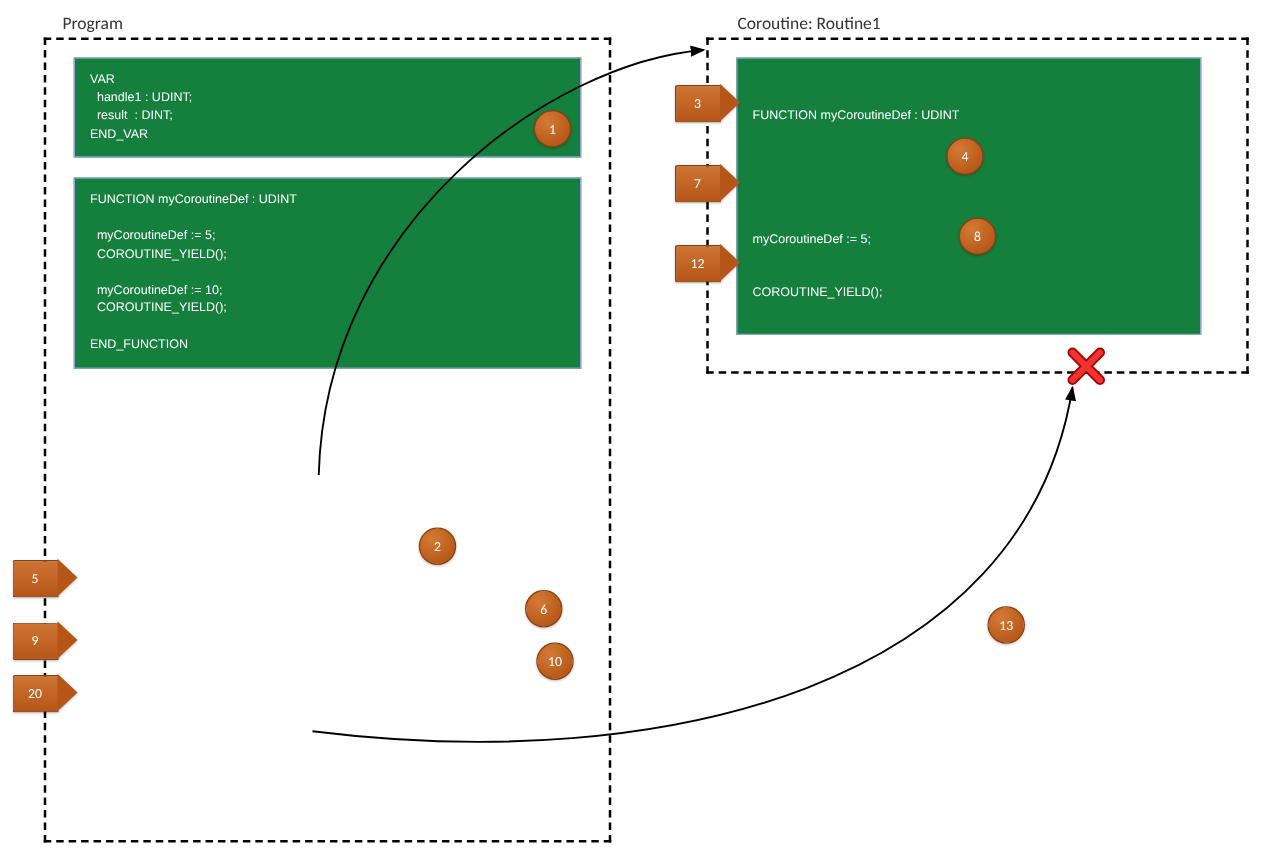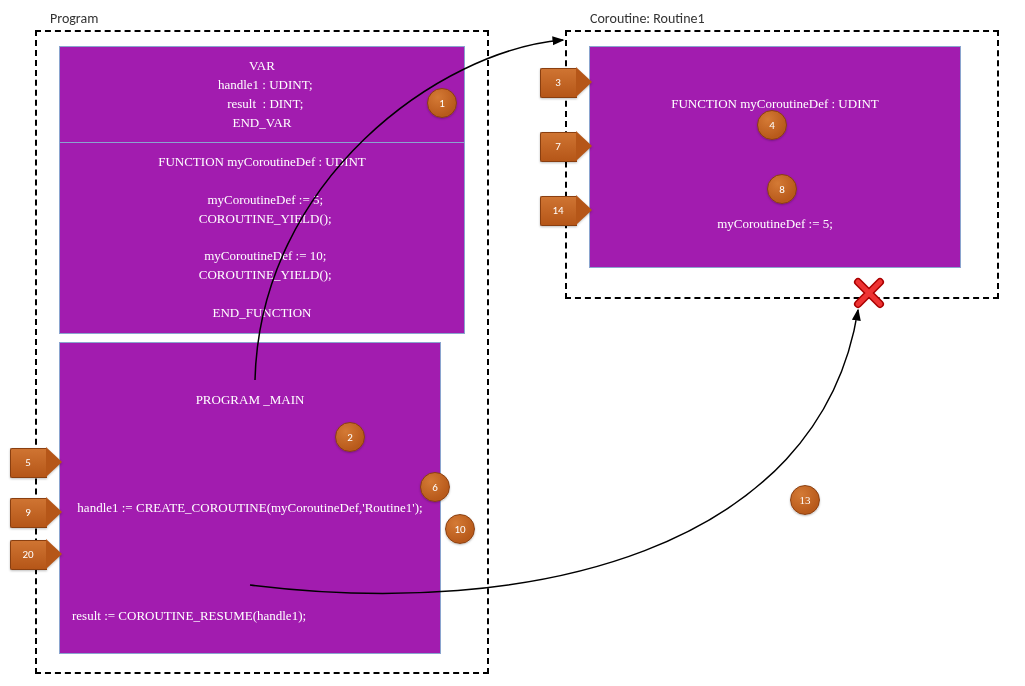--- a/index.html
+++ b/index.html
@@ -9,37 +9,36 @@
     font-size: 13px;
     color: #333;
     background: #fff;
     width: 1025px;
     position: relative;
   }
   .canvas {
     position: relative;
     width: 1005px;
     height: 666px;
-    text-align: center;
   }
   .dashbox {
     position: absolute;
     border: 2px dashed #000;
     background: #fff;
   }
   .box-title {
     position: absolute;
     font-size: 14px;
     color: #333;
   }
   .codebox {
-    background: #a21caf;
+    background: #15803d;
     color: #fff;
-    font-family: Liberation Serif, serif;
-    font-size: 13px;
+    font-family: Liberation Sans, sans-serif;
+    font-size: 10px;
     line-height: 1.45;
     padding: 10px 12px;
     position: absolute;
     white-space: pre;
     border: 1px solid #8aa4ce;
   }
   .step {
     position: absolute;
     width: 28px;
     height: 28px;
@@ -119,43 +118,24 @@
     <div class="codebox" style="left:22px; top:110px; width:380px;">FUNCTION myCoroutineDef : UDINT
 
   myCoroutineDef := 5;
   COROUTINE_YIELD();
 
   myCoroutineDef := 10;
   COROUTINE_YIELD();
 
 END_FUNCTION</div>
 
-    <div class="codebox" style="left:22px; top:310px; width:380px; height:310px; white-space:normal; padding:0;">
-      <div style="padding:10px 12px 0 12px; white-space:pre;">
-        <div>PROGRAM _MAIN</div>
-        <div style="height:14px;"></div>
-        <div>handle1 := CREATE_COROUTINE(myCoroutineDef,'Routine1');</div>
-        <div style="height:14px;"></div>
-        <div style="display:flex; align-items:center; gap:10px;">
-          <span>result := COROUTINE_RESUME(handle1);</span>
-        </div>
-        <div style="height:32px;"></div>
-        
-        
-        
-        
-        
-        
-        
-      </div>
-    </div>
 
     <div class="step" style="left:298px; top:390px;">2</div>
     <div class="step" style="left:383px; top:440px;">6</div>
-    <div class="step" style="left:408px; top:482px;">10</div>
+    <div class="step" style="left:392px; top:482px;">10</div>
   </div>
 
   <div class="arrow-badge" style="left:0px; top:438px;">
     <div class="arrow-shape">
         <div class="body"></div>
         <div class="head"></div>
         <div class="num">5</div>
       </div>
   </div>
   <div class="arrow-badge" style="left:0px; top:488px;">
@@ -202,32 +182,32 @@
     <div class="arrow-shape">
         <div class="body"></div>
         <div class="head"></div>
         <div class="num">7</div>
       </div>
   </div>
   <div class="arrow-badge" style="left:530px; top:186px;">
     <div class="arrow-shape">
         <div class="body"></div>
         <div class="head"></div>
-        <div class="num">14</div>
+        <div class="num">12</div>
       </div>
   </div>
 
   <div class="x-icon" style="left:842px; top:266px;">
     <svg width="34" height="34" viewBox="0 0 34 34">
       <path d="M6 6 L28 28 M28 6 L6 28" stroke="#a00" stroke-width="8" stroke-linecap="round"></path>
       <path d="M6 6 L28 28 M28 6 L6 28" stroke="#e33" stroke-width="5" stroke-linecap="round"></path>
     </svg>
   </div>
 
-  <div class="step" style="left:780px; top:475px;font-family:Liberation Serif, serif;">13</div>
+  <div class="step" style="left:780px; top:475px;">13</div>
 
   <svg class="curves" width="1005" height="666">
     <defs>
       <marker id="ah" markerWidth="10" markerHeight="10" refX="7" refY="3" orient="auto">
         <path d="M0,0 L8,3 L0,6 Z" fill="#000"></path>
       </marker>
     </defs>
 
     <path d="M 245 370 C 250 170, 430 40, 553 30" fill="none" stroke="#000" stroke-width="1.5" marker-end="url(#ah)"></path>
 

